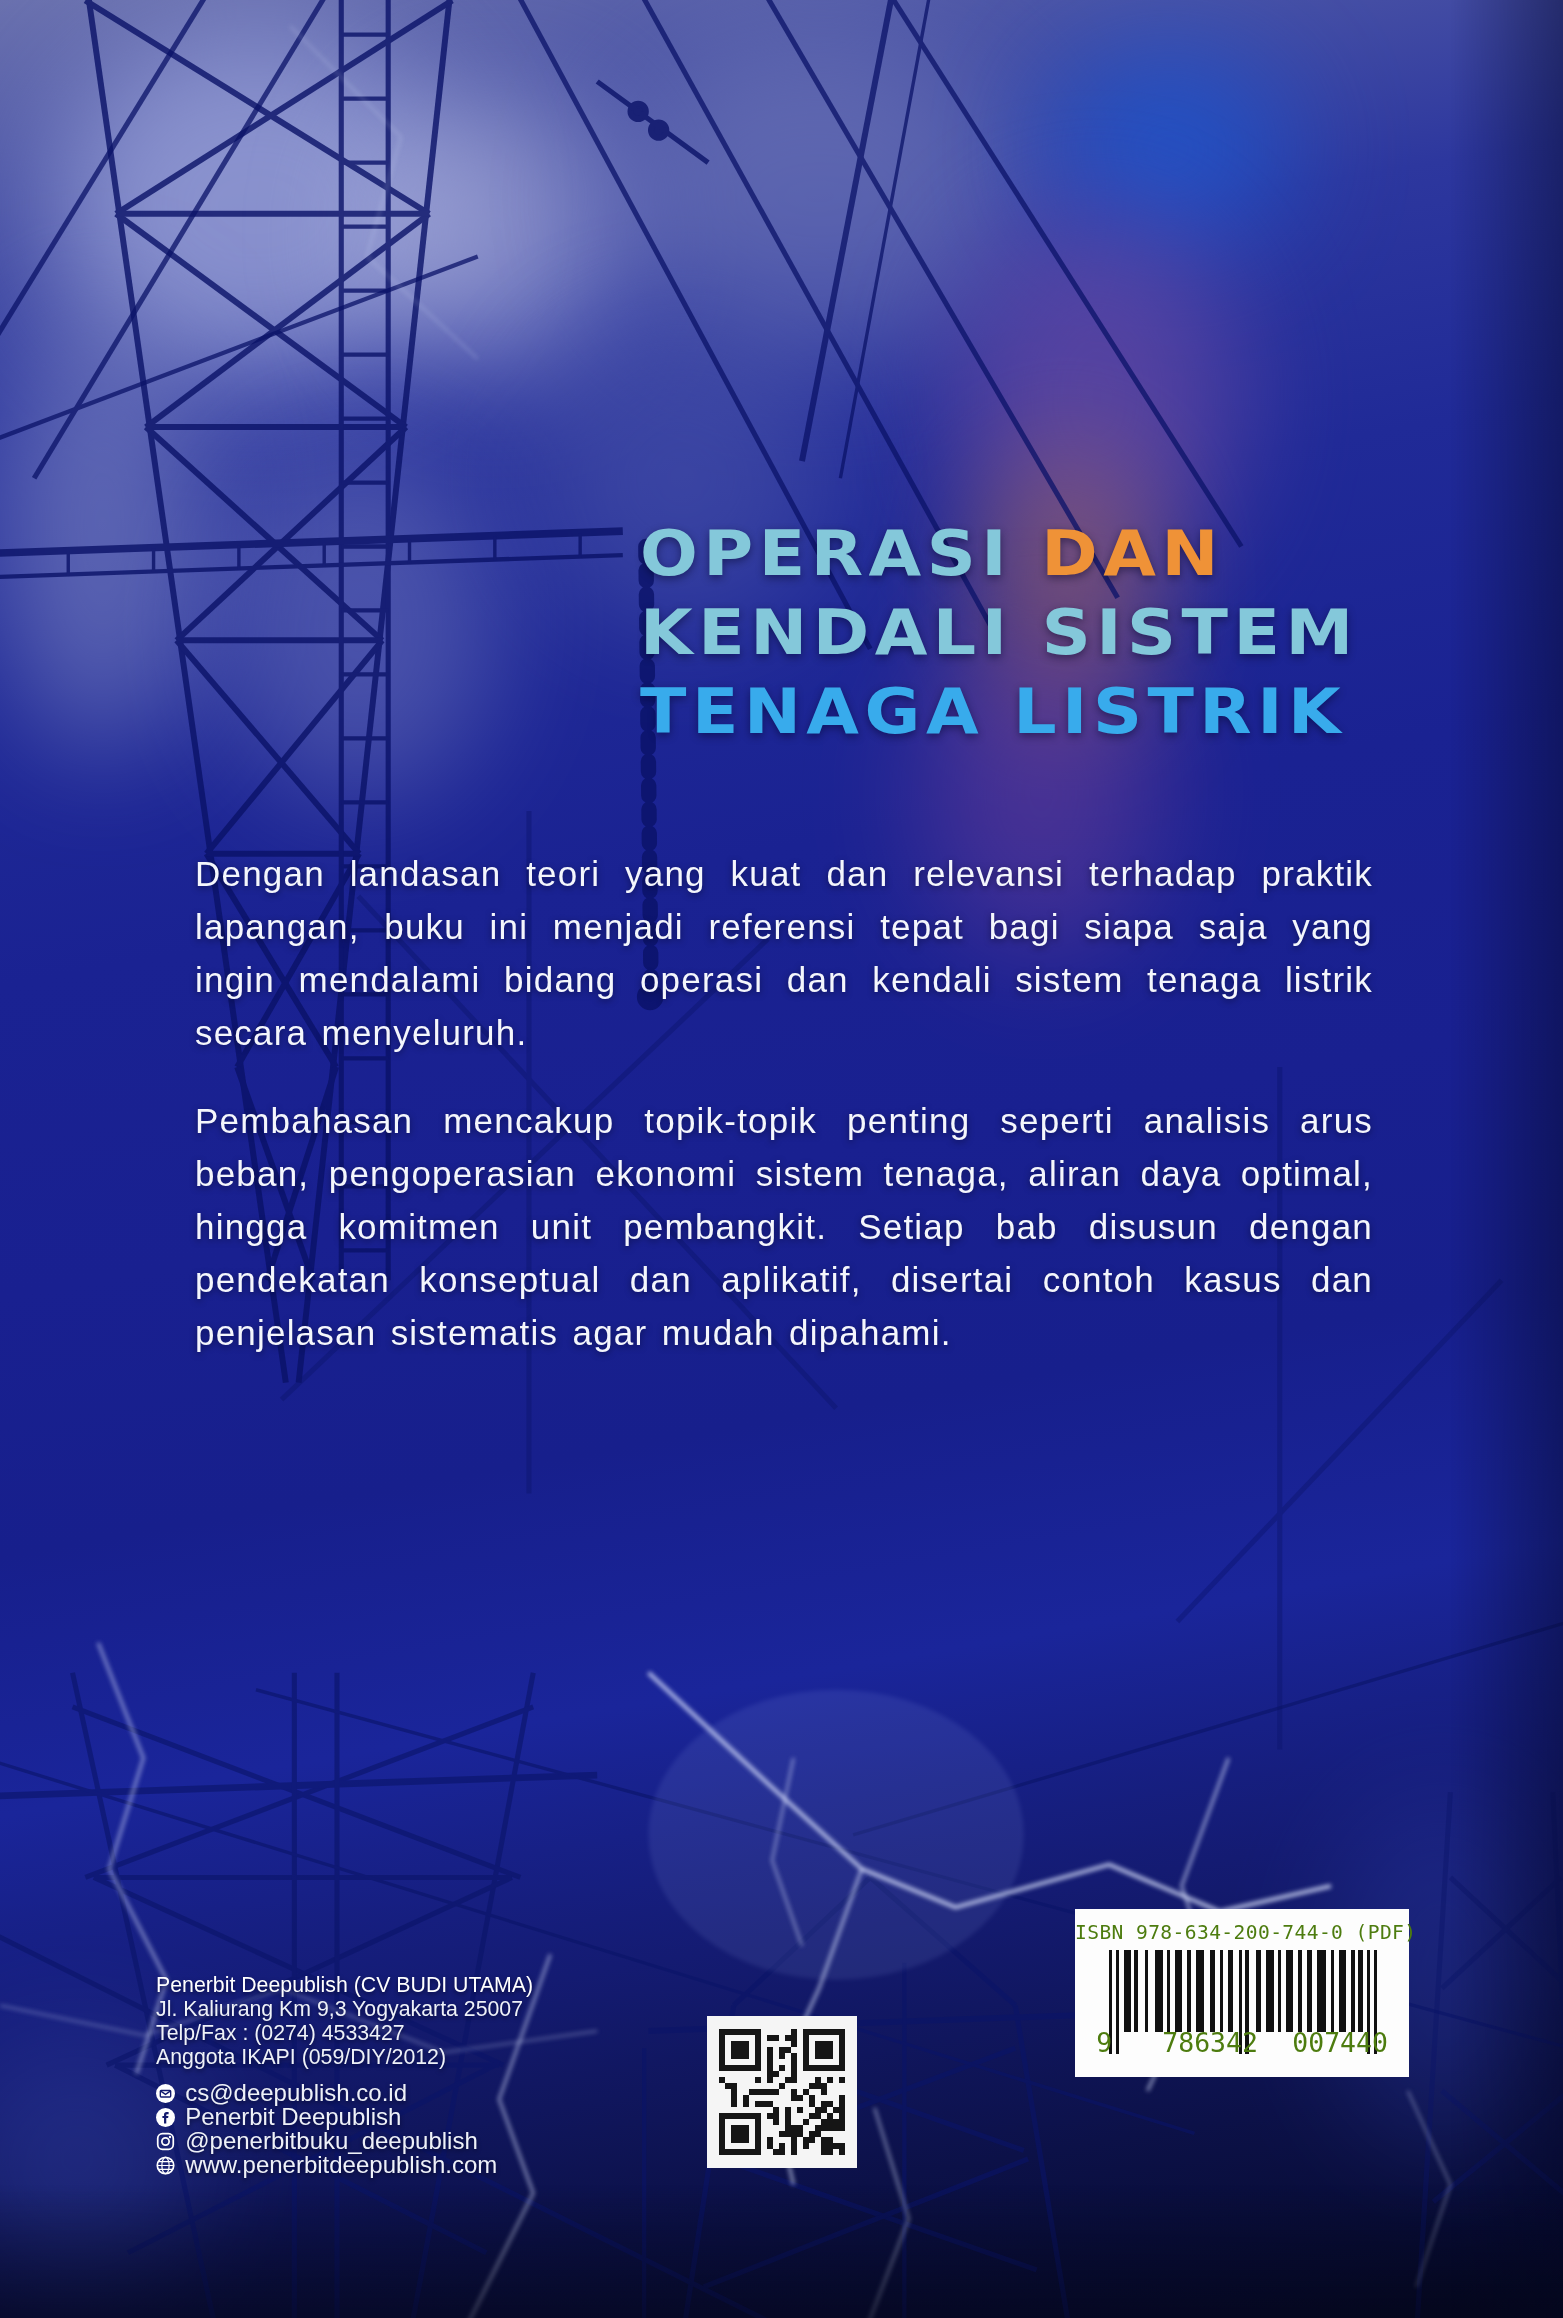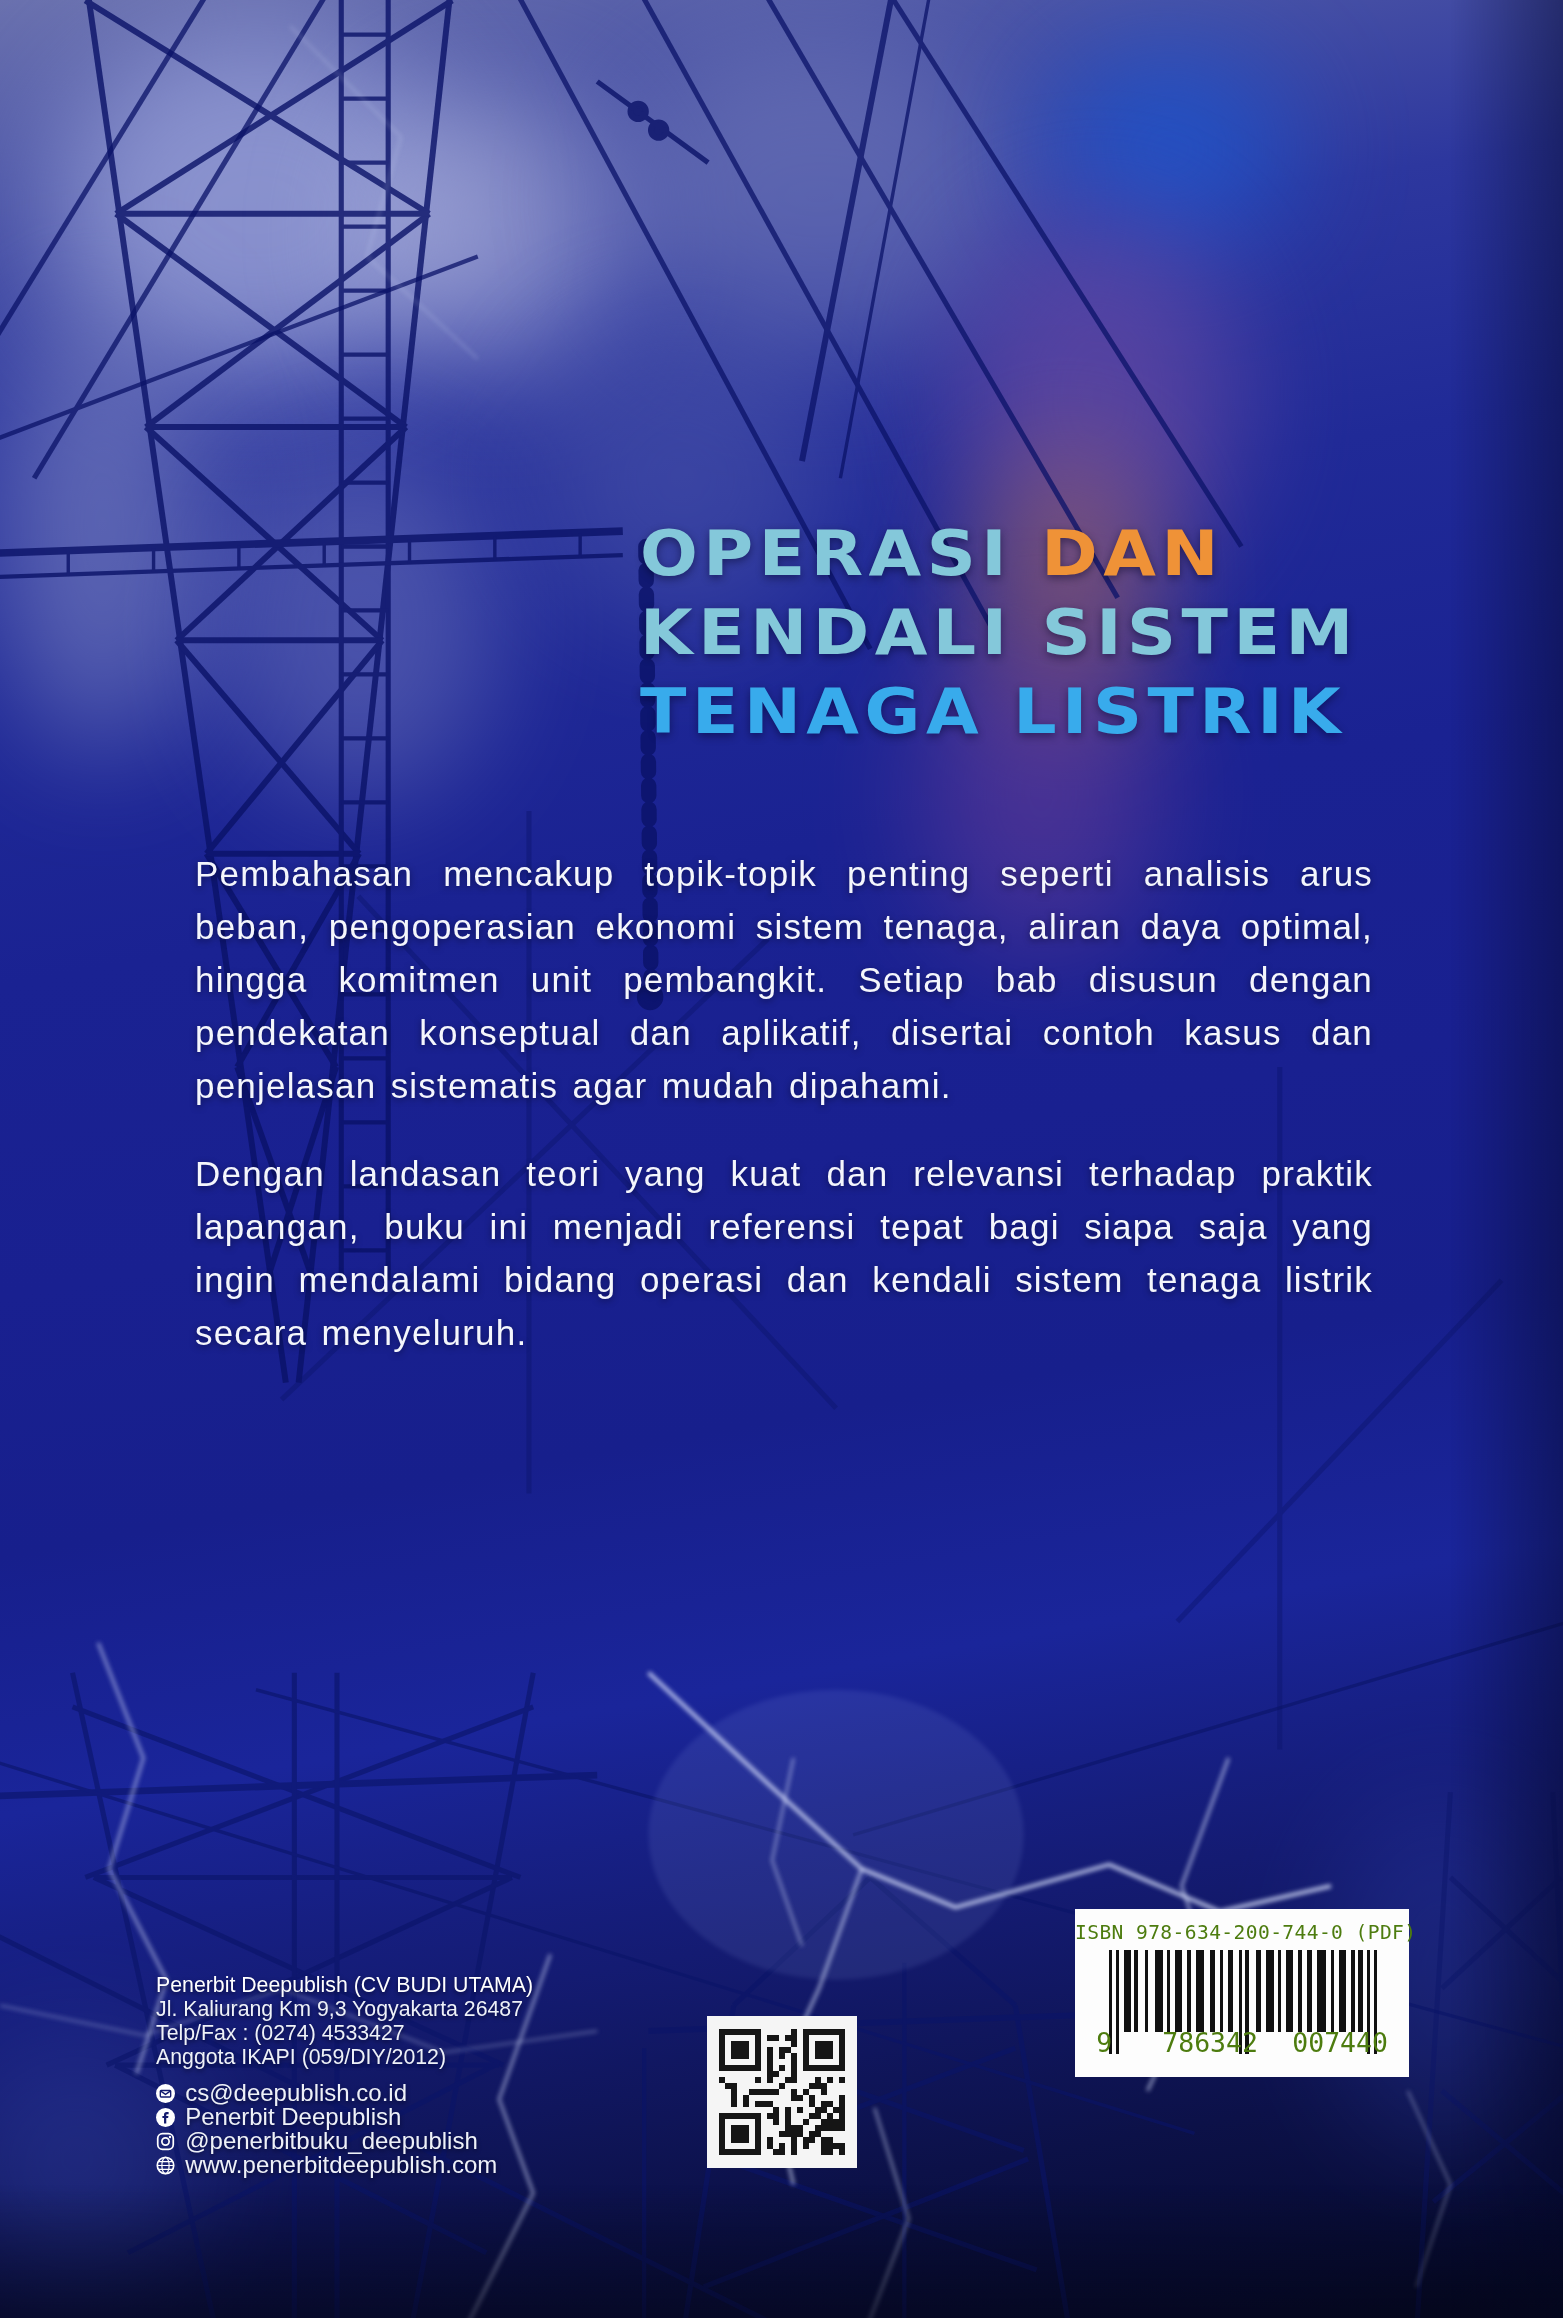--- a/index.html
+++ b/index.html
@@ -192,27 +192,27 @@
   <div class="edge-right"></div>
   <div class="edge-bottom"></div>
 
   <div class="title-block">
     <div><span class="t-pale">OPERASI </span><span class="t-orange">DAN</span></div>
     <div class="t-pale">KENDALI SISTEM</div>
     <div class="t-bright">TENAGA LISTRIK</div>
   </div>
 
   <div class="synopsis">
+    <p>Dengan landasan teori yang kuat dan relevansi terhadap praktik lapangan, buku ini menjadi referensi tepat bagi siapa saja yang ingin mendalami bidang operasi dan kendali sistem tenaga listrik secara menyeluruh.</p>
     <p>Pembahasan mencakup topik-topik penting seperti analisis arus beban, pengoperasian ekonomi sistem tenaga, aliran daya optimal, hingga komitmen unit pembangkit. Setiap bab disusun dengan pendekatan konseptual dan aplikatif, disertai contoh kasus dan penjelasan sistematis agar mudah dipahami.</p>
-    <p>Dengan landasan teori yang kuat dan relevansi terhadap praktik lapangan, buku ini menjadi referensi tepat bagi siapa saja yang ingin mendalami bidang operasi dan kendali sistem tenaga listrik secara menyeluruh.</p>
   </div>
 
   <div class="publisher">
     <div class="pub-name">Penerbit Deepublish (CV BUDI UTAMA)</div>
-    <div>Jl. Kaliurang Km 9,3 Yogyakarta 26487</div>
+    <div>Jl. Kaliurang Km 9,3 Yogyakarta 25007</div>
     <div>Telp/Fax : (0274) 4533427</div>
     <div>Anggota IKAPI (059/DIY/2012)</div>
     <div class="contacts">
       <div class="contact-row">
         <span class="cicon">
           <svg viewBox="0 0 22 22">
               <circle cx="11" cy="11" r="11" fill="#ffffff"></circle>
               <rect x="5" y="7.5" width="12" height="7.5" rx="1" fill="none" stroke="#141b6e" stroke-width="1.6"></rect>
               <path d="M5.5 8.2 L11 12 L16.5 8.2" fill="none" stroke="#141b6e" stroke-width="1.6"></path>
             </svg>

